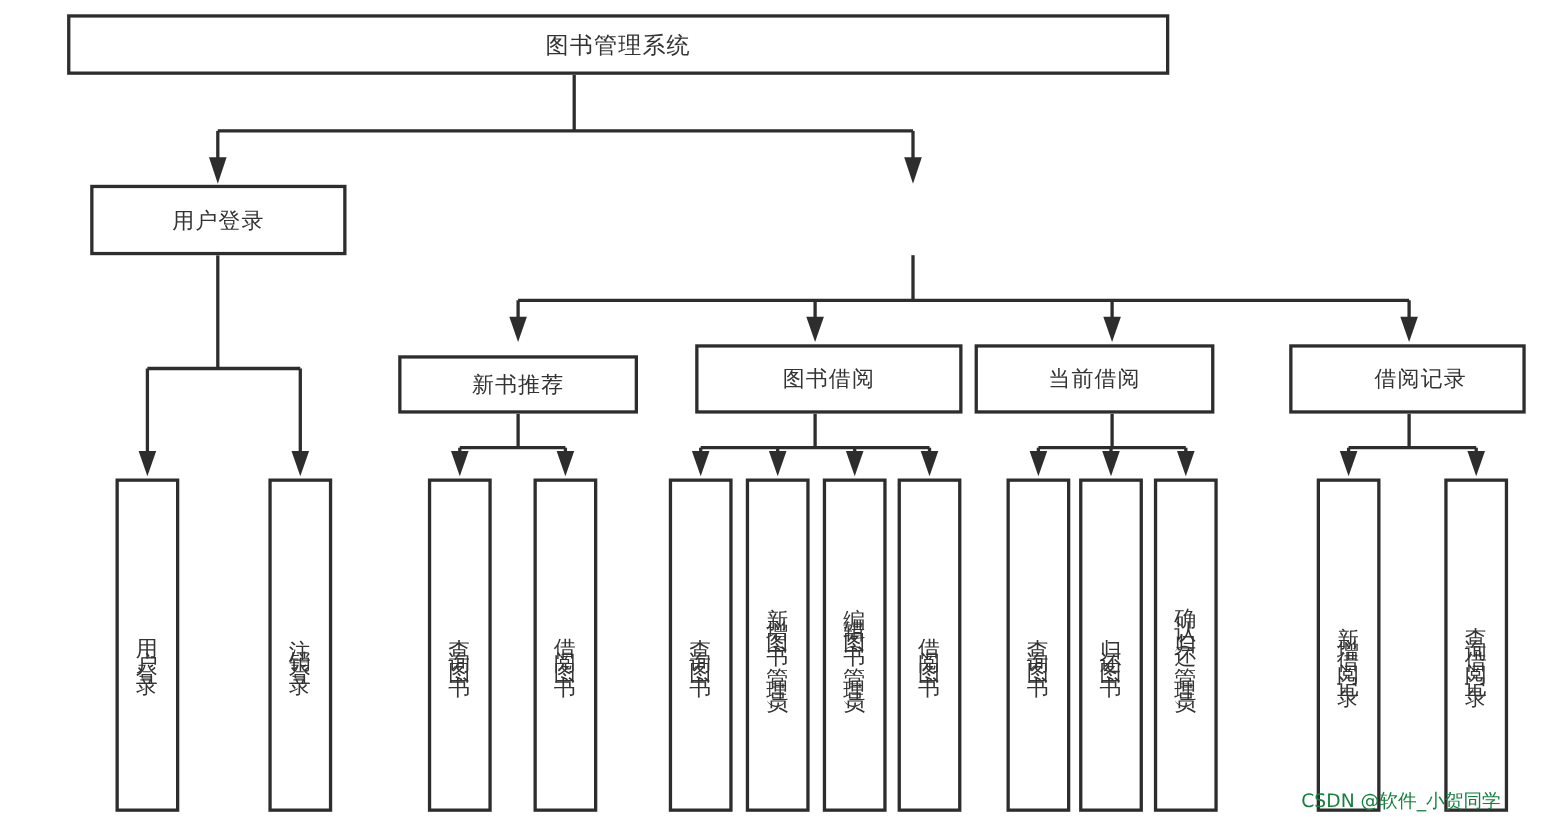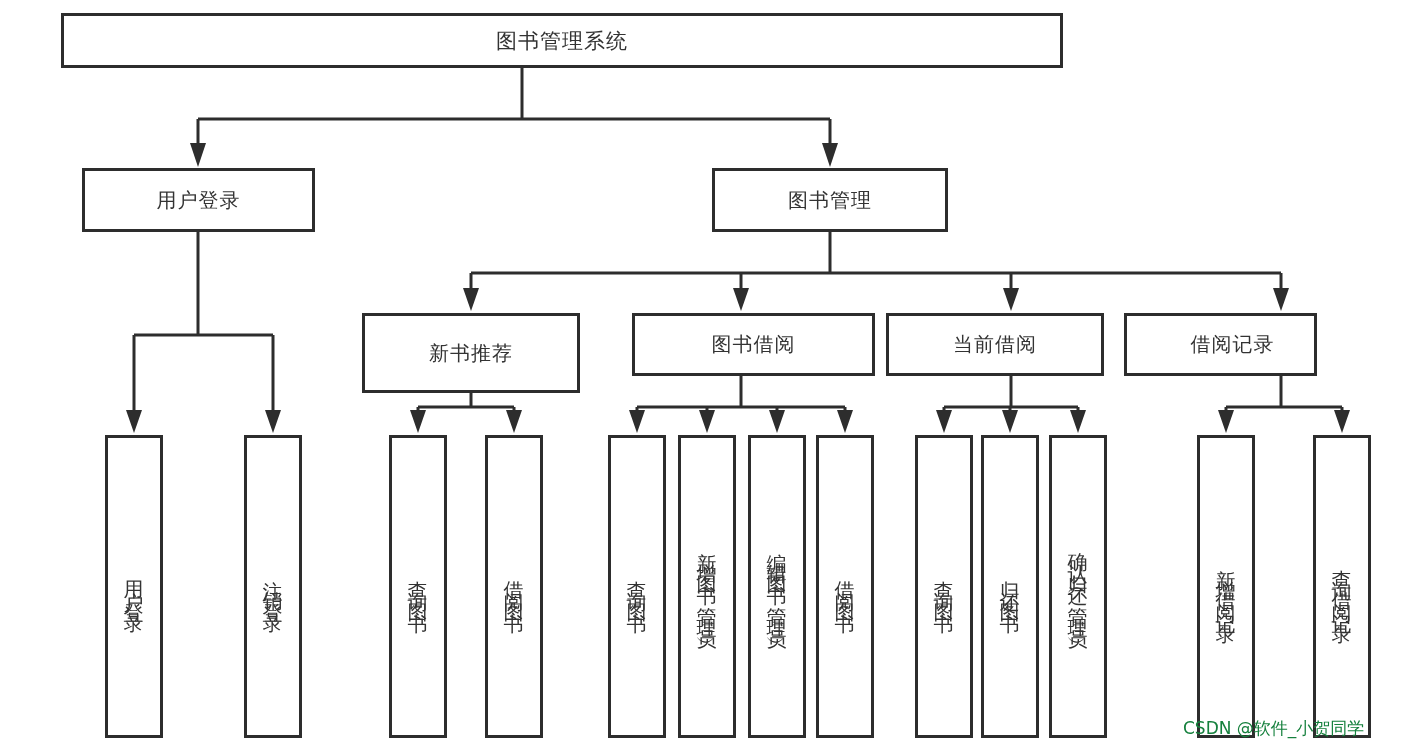--- a/index.html
+++ b/index.html
@@ -137,34 +137,31 @@
     </g>
   </svg>
 
   <div class="node" style="left:21px; top:13px; width:1002px; height:55px;margin-left:40px;">
     <span class="node-label root-label">图书管理系统</span>
   </div>
 
   <div class="node" style="left:82px; top:168px; width:233px; height:64px;">
     <span class="node-label">用户登录</span>
   </div>
-  <div class="node" style="left:712px; top:168px; width:236px; height:64px;">
-    <span class="node-label">图书管理</span>
-  </div>
-
-  <div class="node" style="left:362px; top:313px; width:218px; height:80px;justify-content:center;">
+
+  <div class="node" style="left:362px; top:323px; width:218px; height:53px;justify-content:center;">
     <span class="node-label">新书推荐</span>
   </div>
   <div class="node" style="left:632px; top:313px; width:243px; height:63px;">
     <span class="node-label">图书借阅</span>
   </div>
   <div class="node" style="left:886px; top:313px; width:218px; height:63px;">
     <span class="node-label">当前借阅</span>
   </div>
-  <div class="node" style="left:1124px; top:313px; width:193px; height:63px;padding-left:24px;">
+  <div class="node" style="left:1172px; top:313px; width:215px; height:63px;padding-left:24px;">
     <span class="node-label">借阅记录</span>
   </div>
 
   <div class="node leaf" style="left:105px; top:435px; width:58px; height:303px;">
     <span class="leaf-label">用户登录</span>
   </div>
   <div class="node leaf" style="left:244px; top:435px; width:58px; height:303px;">
     <span class="leaf-label">注销登录</span>
   </div>
 

